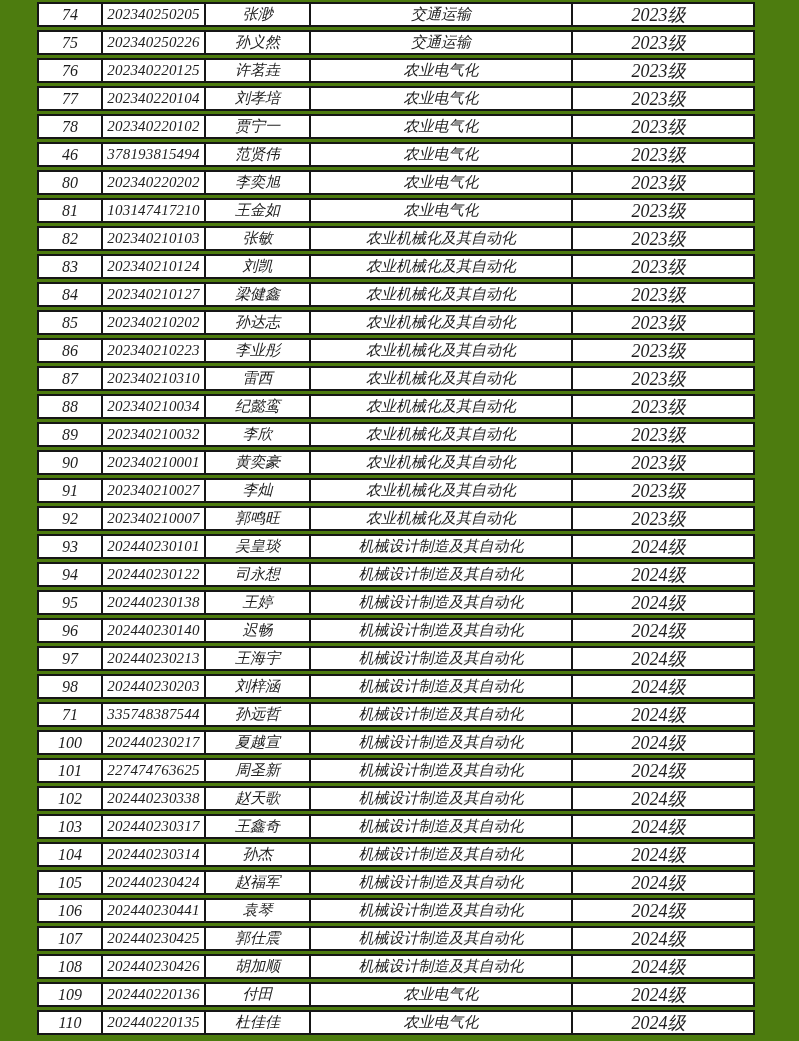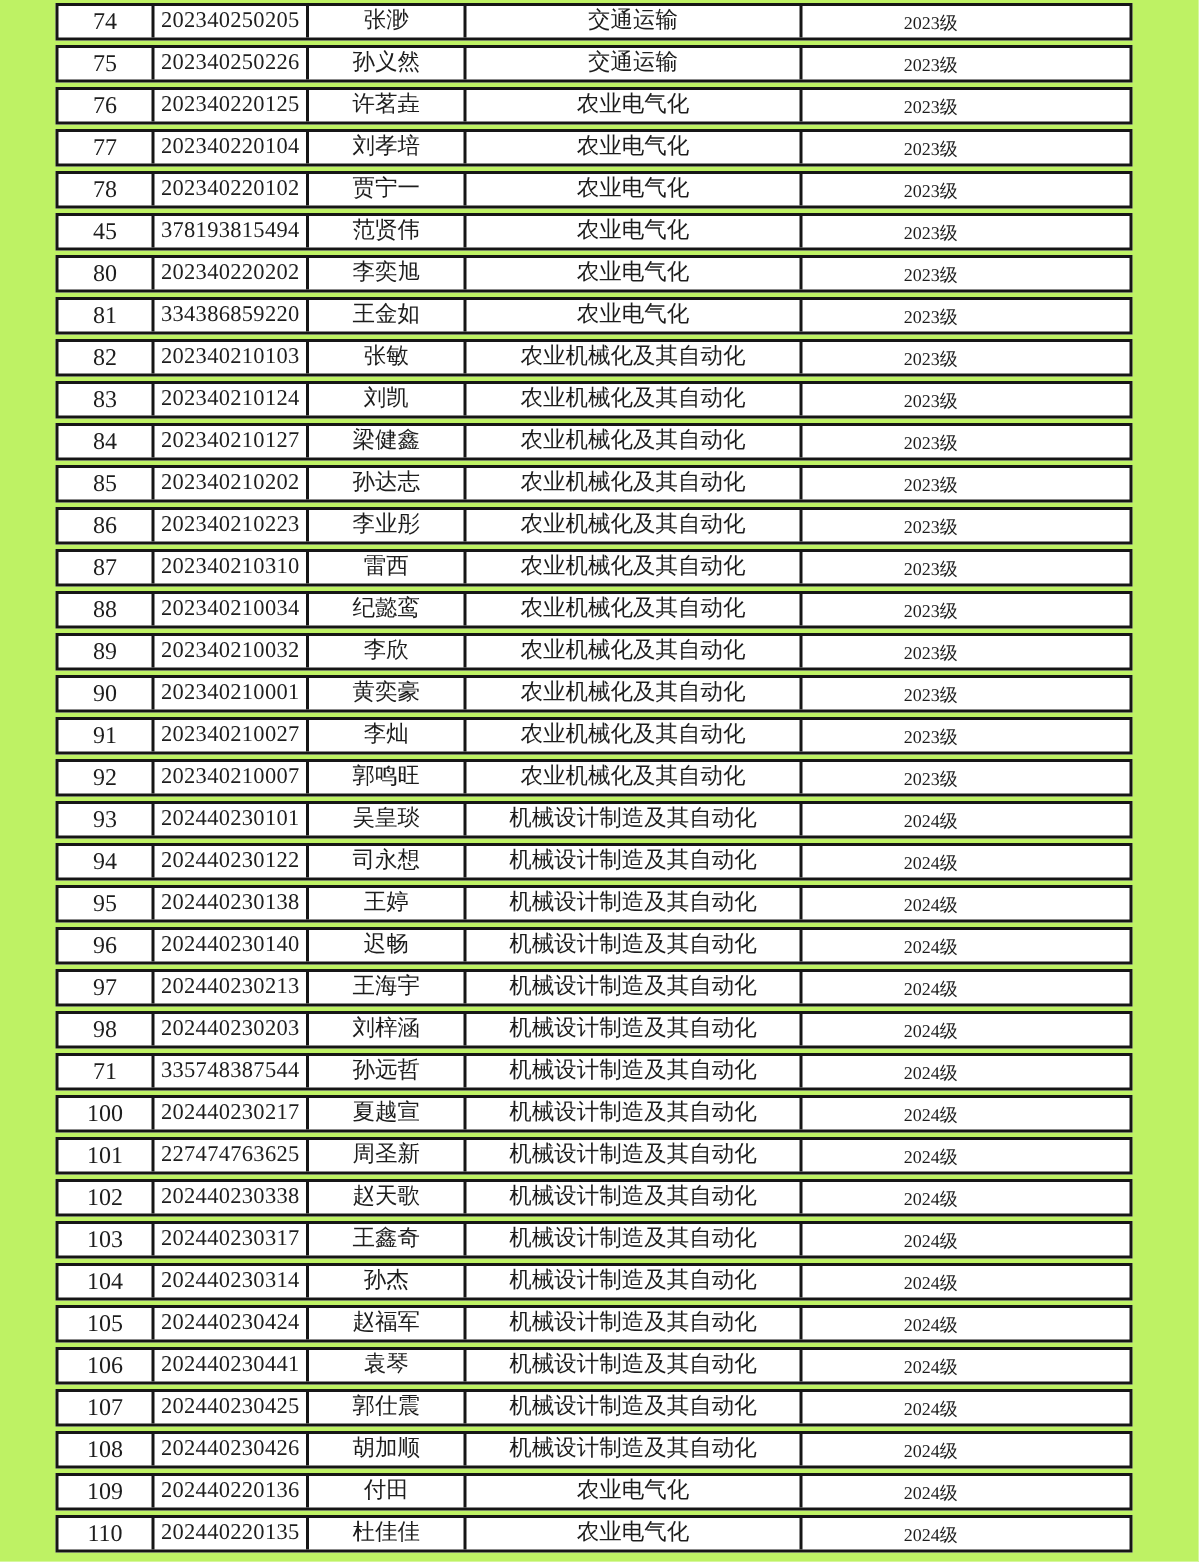--- a/index.html
+++ b/index.html
@@ -10,21 +10,22 @@
   body {
     width: 799px;
     height: 1041px;
     position: relative;
     overflow: hidden;
     font-family: "Liberation Serif", "DejaVu Serif", serif;
   }
   .page {
     position: absolute;
     inset: 0;
-    background: #bef264;
+    background: #4d7c0f;
+    font-style: italic;
   }
   .student-table {
     position: absolute;
     left: 37px;
     top: 2px;
     width: 718px;
   }
   .t-row {
     box-sizing: border-box;
     display: flex;
@@ -42,22 +43,22 @@
     border-left: 2px solid #161616;
     color: #1d1d1d;
     font-size: 16px;
     line-height: 1;
     white-space: nowrap;
     overflow: hidden;
   }
   .t-cell.c-no    { width: 62px;  border-left: none; }
   .t-cell.c-id    { width: 103px; font-size: 15px; letter-spacing: 0.2px; }
   .t-cell.c-name  { width: 105px; font-size: 15px; }
-  .t-cell.c-major { width: 224px; font-size: 15px; }
-  .t-cell.c-grade { width: 173px; font-size: 12px; }
+  .t-cell.c-major { width: 262px; font-size: 15px; }
+  .t-cell.c-grade { width: 173px; font-size: 18px; }
 </style>
 </head>
 <body>
 
 <div class="page">
   <div class="student-table">
       <div class="t-row">
     <div class="t-cell c-no">74</div>
     <div class="t-cell c-id">202340250205</div>
     <div class="t-cell c-name">张渺</div>
@@ -86,36 +87,36 @@
     <div class="t-cell c-grade">2023级</div>
   </div>
       <div class="t-row">
     <div class="t-cell c-no">78</div>
     <div class="t-cell c-id">202340220102</div>
     <div class="t-cell c-name">贾宁一</div>
     <div class="t-cell c-major">农业电气化</div>
     <div class="t-cell c-grade">2023级</div>
   </div>
       <div class="t-row">
-    <div class="t-cell c-no">45</div>
+    <div class="t-cell c-no">46</div>
     <div class="t-cell c-id">378193815494</div>
     <div class="t-cell c-name">范贤伟</div>
     <div class="t-cell c-major">农业电气化</div>
     <div class="t-cell c-grade">2023级</div>
   </div>
       <div class="t-row">
     <div class="t-cell c-no">80</div>
     <div class="t-cell c-id">202340220202</div>
     <div class="t-cell c-name">李奕旭</div>
     <div class="t-cell c-major">农业电气化</div>
     <div class="t-cell c-grade">2023级</div>
   </div>
       <div class="t-row">
     <div class="t-cell c-no">81</div>
-    <div class="t-cell c-id">334386859220</div>
+    <div class="t-cell c-id">103147417210</div>
     <div class="t-cell c-name">王金如</div>
     <div class="t-cell c-major">农业电气化</div>
     <div class="t-cell c-grade">2023级</div>
   </div>
       <div class="t-row">
     <div class="t-cell c-no">82</div>
     <div class="t-cell c-id">202340210103</div>
     <div class="t-cell c-name">张敏</div>
     <div class="t-cell c-major">农业机械化及其自动化</div>
     <div class="t-cell c-grade">2023级</div>

